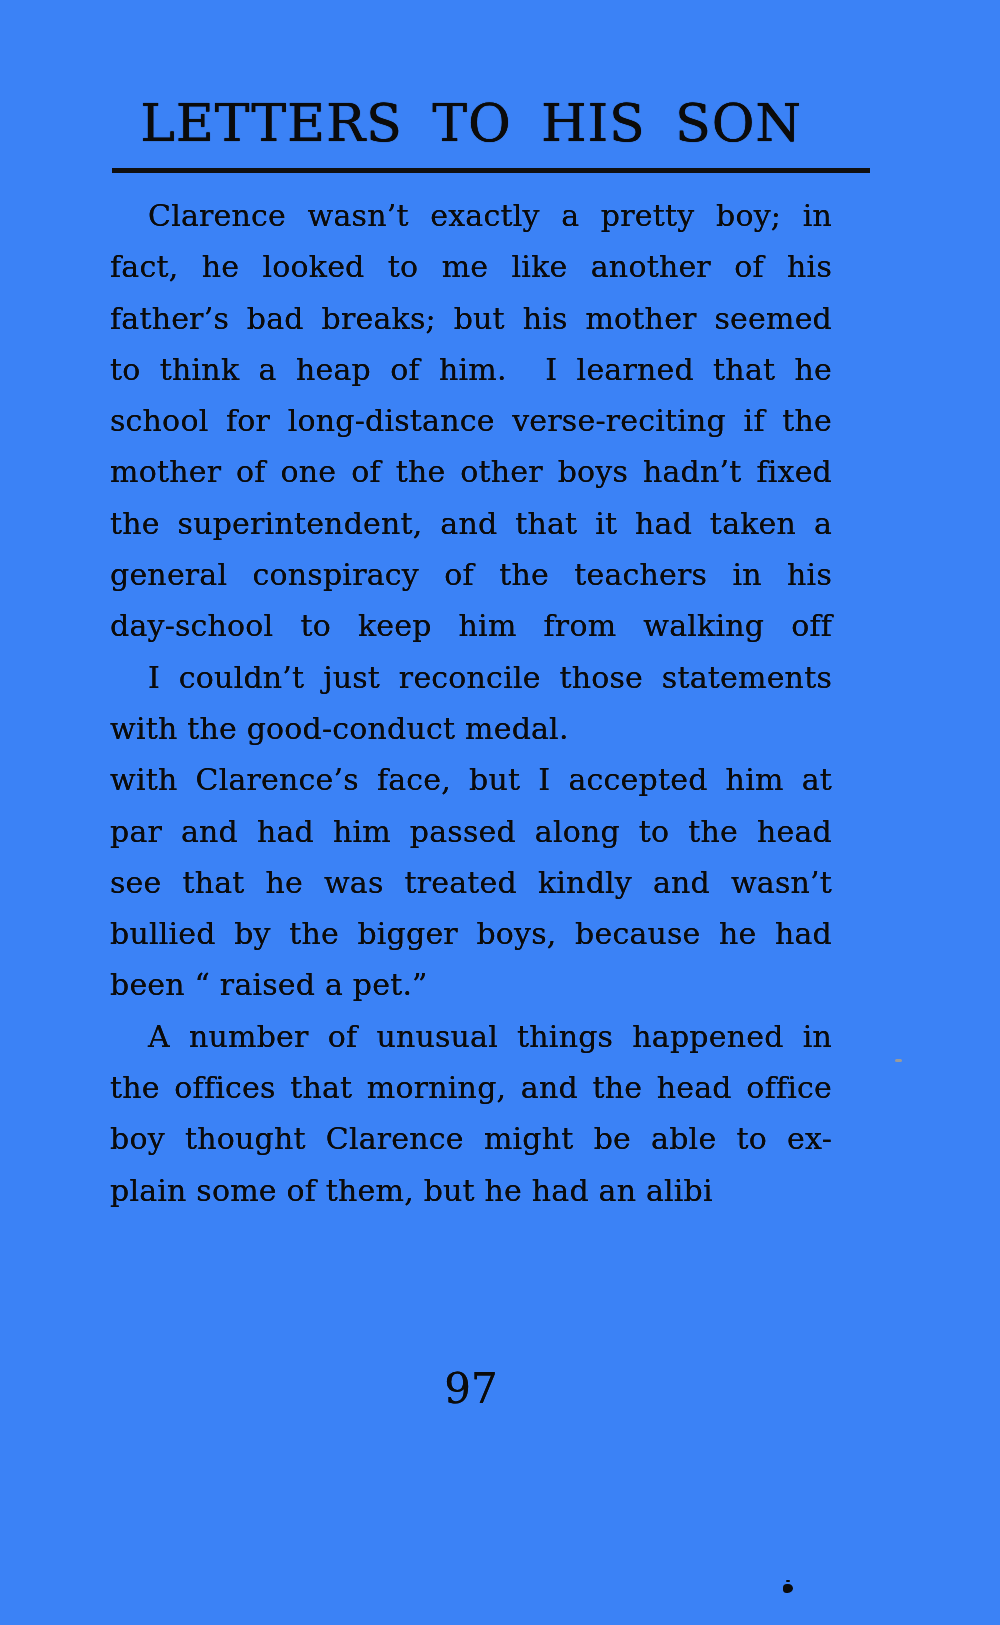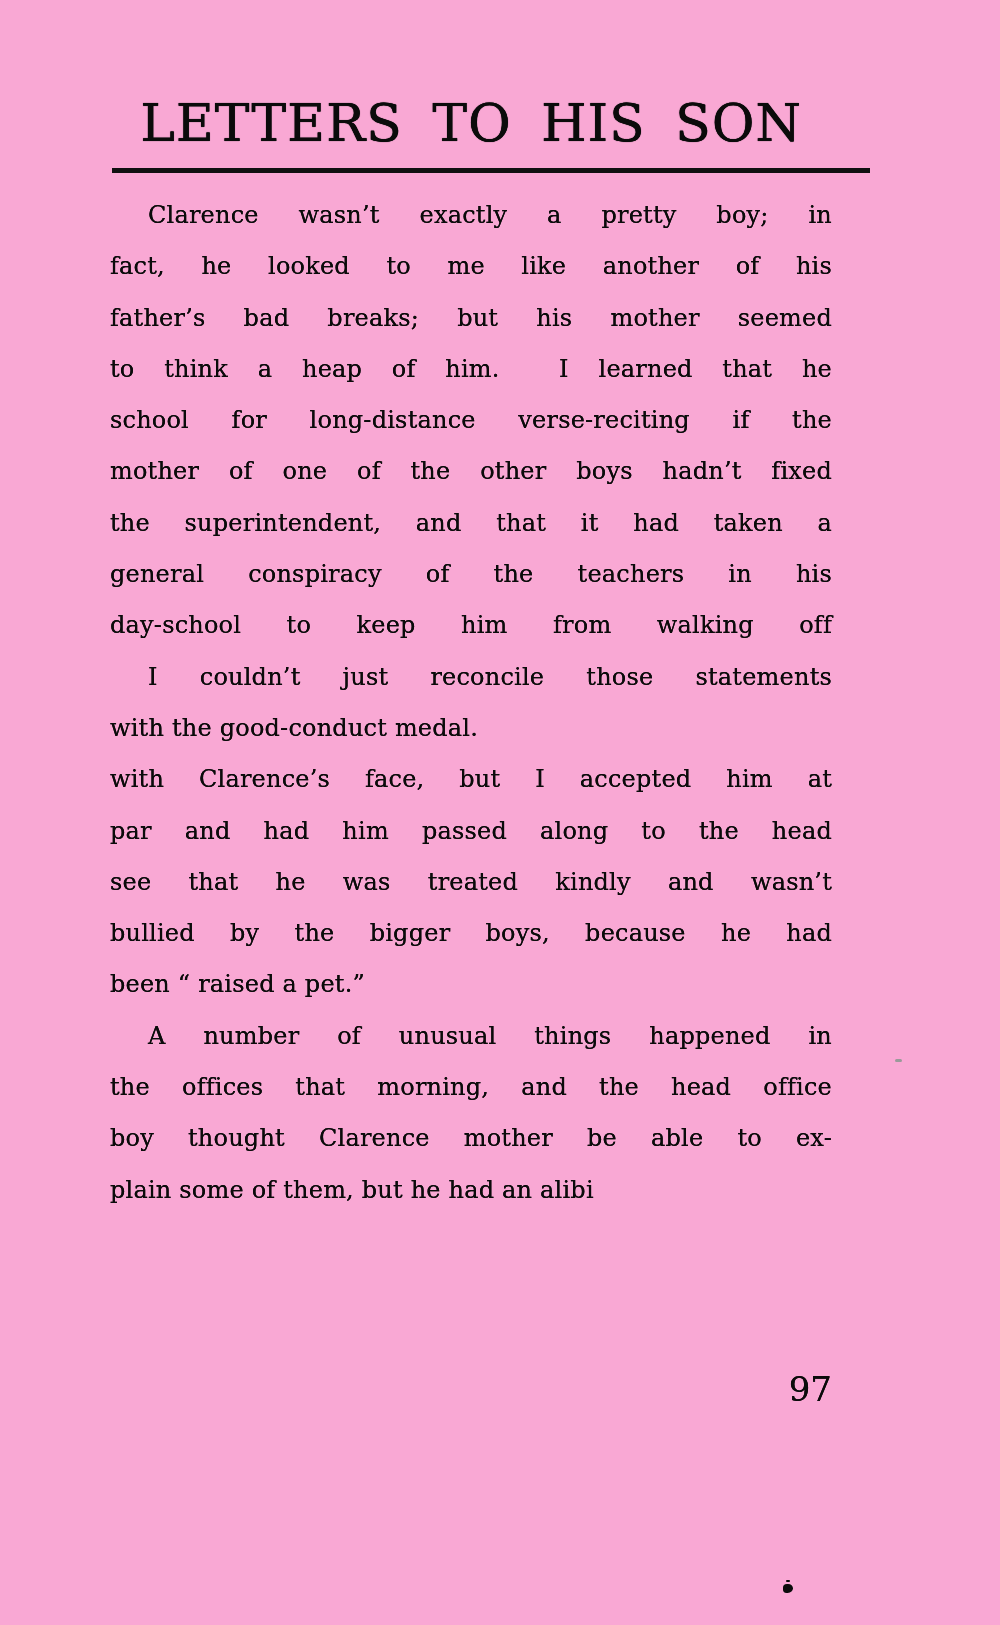--- a/index.html
+++ b/index.html
@@ -4,21 +4,21 @@
 <style>
   html, body {
     margin: 0;
     padding: 0;
     background: #ffffff;
   }
   .page {
     position: relative;
     width: 1000px;
     height: 1625px;
-    background: #f9a8d4;
+    background: #3b82f6;
     color: #0b0b0b;
     font-family: "DejaVu Serif", "Liberation Serif", serif;
     overflow: hidden;
   }
   .running-head {
     position: absolute;
     top: 96px;
     left: 110px;
     width: 722px;
     margin: 0;
@@ -37,39 +37,39 @@
     left: 112px;
     width: 758px;
     height: 5px;
     background: #101010;
   }
   .body-text {
     position: absolute;
     top: 190px;
     left: 110px;
     width: 722px;
-    font-size: 24px;
+    font-size: 30px;
     line-height: 51.3px;
     letter-spacing: 0.2px;
     text-shadow: 0 0 0.6px currentColor;
   }
   .line {
     text-align: justify;
     text-align-last: justify;
     white-space: normal;
   }
   .line.first { text-indent: 38px; }
   .line.last  { text-align-last: left; }
   .page-number {
     position: absolute;
     top: 1366px;
     left: 110px;
     width: 722px;
-    text-align: right;
-    font-size: 34px;
+    text-align: center;
+    font-size: 42px;
     line-height: 46px;
     text-shadow: 0 0 0.6px currentColor;
   }
   
   .speck-margin {
     position: absolute;
     top: 1059px;
     left: 895px;
     width: 7px;
     height: 3px;
@@ -121,21 +121,21 @@
       <div class="line">day-school to keep him from walking off</div>
       <div class="line first">I couldn’t just reconcile those statements</div>
       <div class="line last">with the good-conduct medal.</div>
       <div class="line">with Clarence’s face, but I accepted him at</div>
       <div class="line">par and had him passed along to the head</div>
       <div class="line">see that he was treated kindly and wasn’t</div>
       <div class="line">bullied by the bigger boys, because he had</div>
       <div class="line last">been “ raised a pet.”</div>
       <div class="line first">A number of unusual things happened in</div>
       <div class="line">the offices that morning, and the head office</div>
-      <div class="line">boy thought Clarence mother be able to ex-</div>
+      <div class="line">boy thought Clarence might be able to ex-</div>
       <div class="line last">plain some of them, but he had an alibi</div>
     </div>
 
   <div class="page-number">97</div>
 
   <div class="speck-margin"></div>
   <div class="speck-bottom">
     <div class="dot"></div>
     <div class="blob"></div>
   </div>

